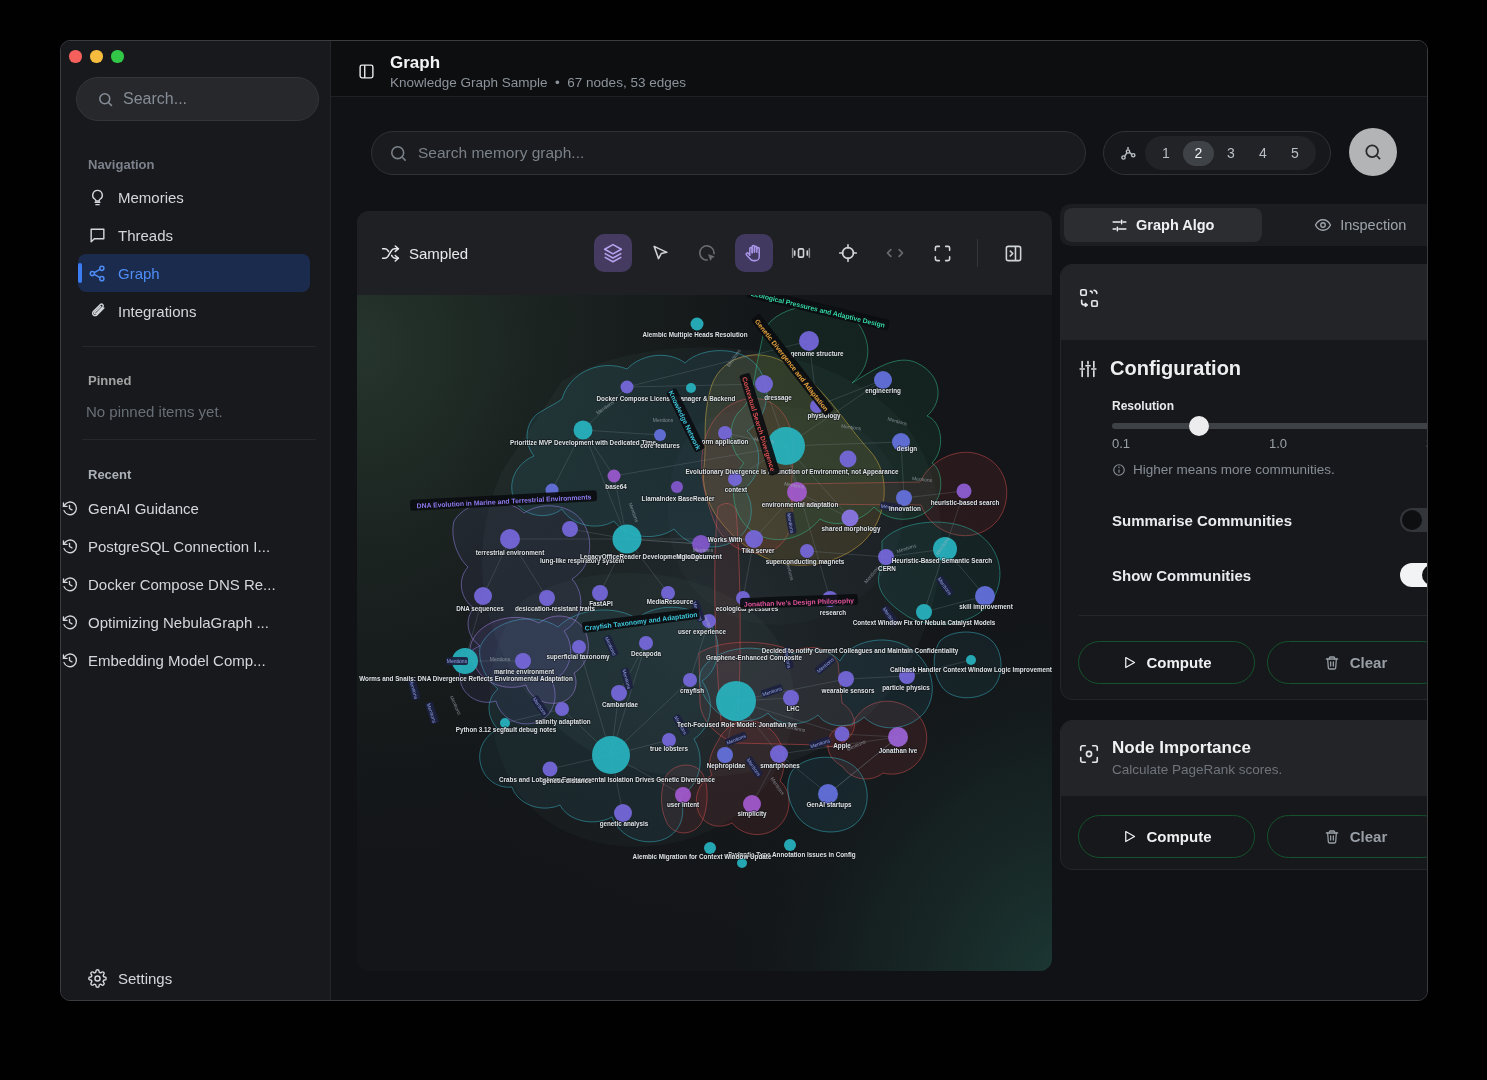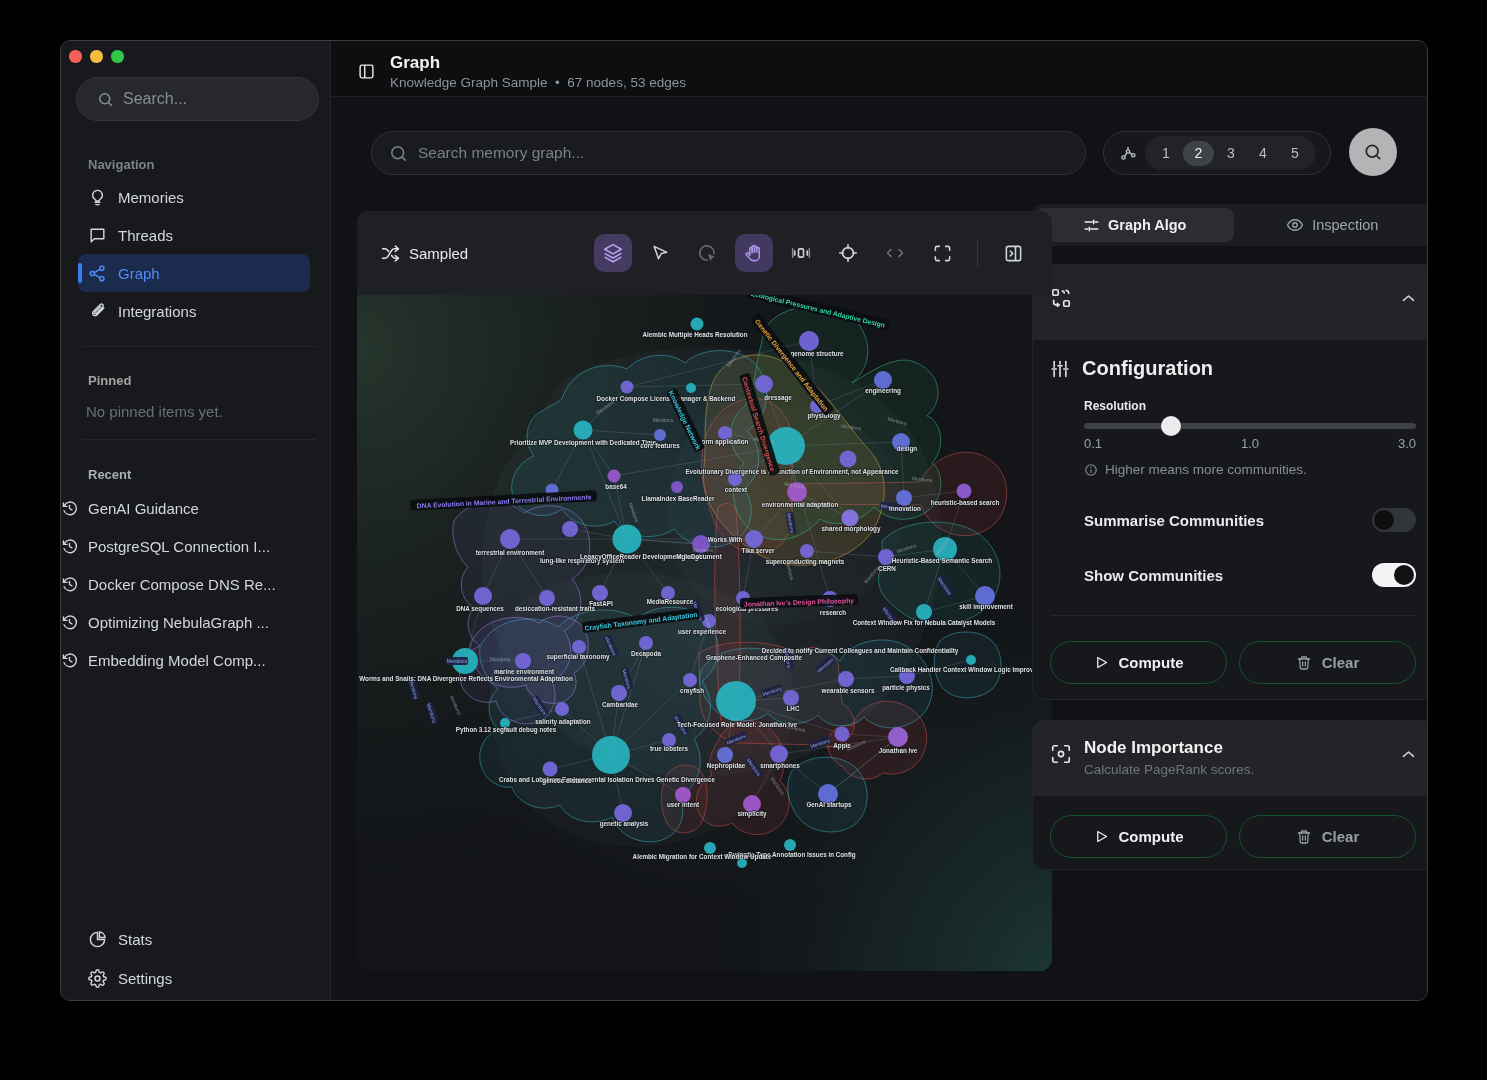--- a/index.html
+++ b/index.html
@@ -35,21 +35,21 @@
 
 .canvas { position:absolute; left:26px; top:170px; width:695px; height:760px; background:#15171a; border-radius:12px; overflow:hidden; }
 .toolbar { position:absolute; left:0; top:0; right:0; height:84px; background:#1e2023; display:flex; align-items:center; z-index:5; }
 .toolbar .sampled { display:flex; align-items:center; gap:9px; color:#e8eaeb; font-size:15px; margin-left:24px; }
 .tbtns { position:absolute; left:237px; top:23px; display:flex; align-items:center; gap:9px; }
 .tbtn { width:38px; height:38px; border-radius:10px; display:flex; align-items:center; justify-content:center; }
 .tbtn.pur { background:#453b61; }
 .tbtn.dim { opacity:0.42; }
 .tbsep { width:1px; height:28px; background:#34363a; margin:0 7px; }
 
-.rpanel { position:absolute; left:701px; top:163px; width:403px; }
+.rpanel { position:absolute; left:729px; top:163px; width:403px; }
 .tabs { height:42px; background:#1c1d20; border-radius:10px; display:flex; padding:4px; }
 .tab { flex:1; display:flex; align-items:center; justify-content:center; gap:8px; font-size:14.5px; color:#9fa5ad; border-radius:8px; }
 .tab.on { background:#2b2d31; color:#eef0f1; font-weight:600; }
 .card { margin-top:18px; background:#17181b; border:1px solid #242529; border-radius:12px; overflow:hidden; }
 .card-h { background:#232427; height:75px; padding:17px 18px 0 17px; display:flex; position:relative; }
 .card-h .cico { margin:5px 12px 0 0; }
 .card-h .t { color:#f0f1f2; font-size:17px; font-weight:700; }
 .card-h .s { color:#6f747c; font-size:13.5px; margin-top:4px; }
 .card-h .chev { position:absolute; right:18px; top:26px; }
 .card-b { padding:17px 18px 15px 17px; }
@@ -133,24 +133,20 @@
             <path d="M3.5 4v5h5"></path>
             <path d="M4.3 15a9 9 0 1 0 .5-7.5L3.5 9"></path>
             <path d="M12 7.5V12l3.5 2"></path>
           </svg>Optimizing NebulaGraph ...</div>
     <div class="recent-item"><svg width="17" height="17" viewBox="0 0 24 24" fill="none" stroke="#d3d7db" stroke-width="1.9" stroke-linecap="round" stroke-linejoin="round">
             <path d="M3.5 4v5h5"></path>
             <path d="M4.3 15a9 9 0 1 0 .5-7.5L3.5 9"></path>
             <path d="M12 7.5V12l3.5 2"></path>
           </svg>Embedding Model Comp...</div>
     </div>
-    <div class="nav-item" style="position:absolute;left:0;top:879px;width:100%;"><svg width="19" height="19" viewBox="0 0 24 24" fill="none" stroke="#d3d7db" stroke-width="1.8">
-          <path d="M12 3a9 9 0 1 0 9 9h-9z"></path>
-          <path d="M14.5 2.5a7.5 7.5 0 0 1 7 7h-7z"></path>
-        </svg>Stats</div>
     <div class="nav-item" style="position:absolute;left:0;top:918px;width:100%;"><svg width="19" height="19" viewBox="0 0 24 24" fill="none" stroke="#d3d7db" stroke-width="1.8">
           <circle cx="12" cy="12" r="3.2"></circle>
           <path d="M19.4 15a1.7 1.7 0 0 0 .34 1.87l.06.06a2 2 0 1 1-2.83 2.83l-.06-.06a1.7 1.7 0 0 0-1.87-.34 1.7 1.7 0 0 0-1 1.55V21a2 2 0 1 1-4 0v-.09a1.7 1.7 0 0 0-1-1.55 1.7 1.7 0 0 0-1.87.34l-.06.06a2 2 0 1 1-2.83-2.83l.06-.06a1.7 1.7 0 0 0 .34-1.87 1.7 1.7 0 0 0-1.55-1H3a2 2 0 1 1 0-4h.09a1.7 1.7 0 0 0 1.55-1 1.7 1.7 0 0 0-.34-1.87l-.06-.06a2 2 0 1 1 2.83-2.83l.06.06a1.7 1.7 0 0 0 1.87.34H9a1.7 1.7 0 0 0 1-1.55V3a2 2 0 1 1 4 0v.09a1.7 1.7 0 0 0 1 1.55 1.7 1.7 0 0 0 1.87-.34l.06-.06a2 2 0 1 1 2.83 2.83l-.06.06a1.7 1.7 0 0 0-.34 1.87V9a1.7 1.7 0 0 0 1.55 1H21a2 2 0 1 1 0 4h-.09a1.7 1.7 0 0 0-1.55 1z"></path>
         </svg>Settings</div>
   </div>
 
   <div class="main">
     <div class="hdr">
       <svg class="panelico" width="17" height="17" viewBox="0 0 24 24" fill="none" stroke="#e8eaeb" stroke-width="2">
           <rect x="3" y="3" width="18" height="18" rx="2.5"></rect>

